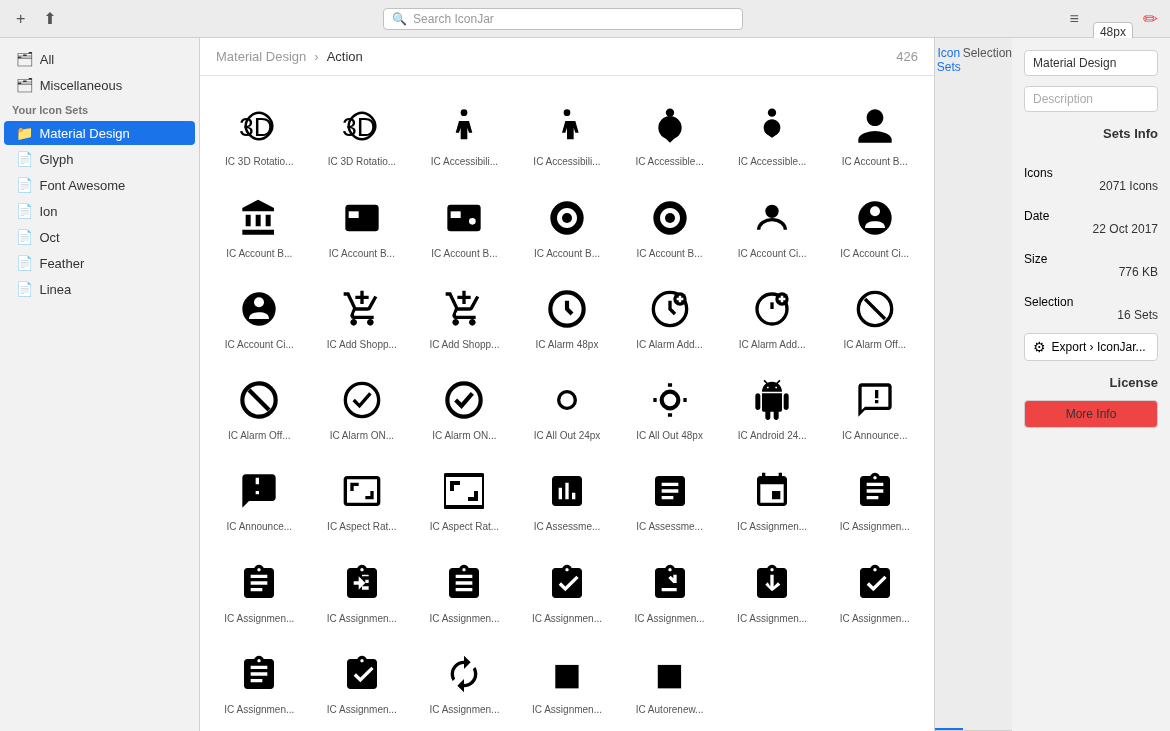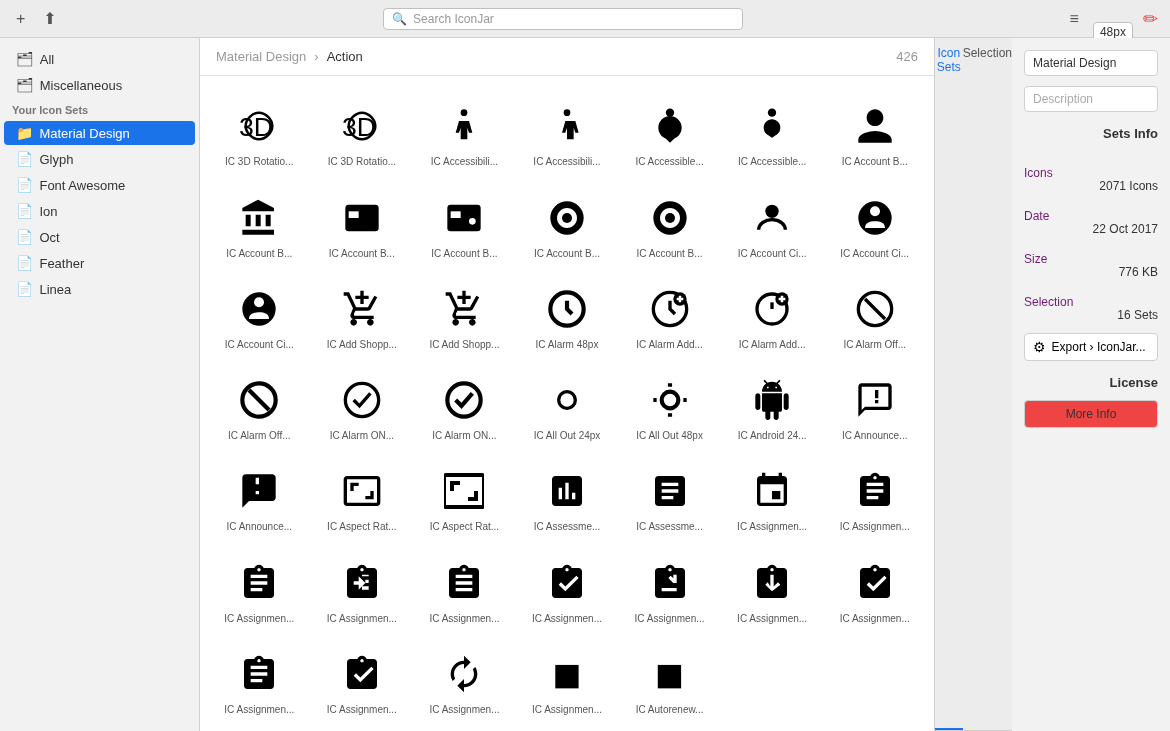--- a/index.html
+++ b/index.html
@@ -194,21 +194,21 @@
       color: #333;
     }
     .rp-input::placeholder { color: #aaa; }
     .rp-section-title { font-size: 13px; font-weight: 600; color: #333; margin-top: 4px; text-align: right; }
     .rp-row {
       display: flex;
       justify-content: space-between;
       align-items: center;
       padding: 1px 0;
     }
-    .rp-key { font-size: 12px; color: #701a75; }
+    .rp-key { font-size: 12px; color: #000000; }
     .rp-val { font-size: 12px; color: #333; font-weight: 500; margin-top: 27px; }
     .export-btn {
       width: 100%;
       padding: 5px 8px;
       border: 1px solid #d0d0d0;
       border-radius: 4px;
       background: #fff;
       font-size: 12px;
       cursor: pointer;
       display: flex;

